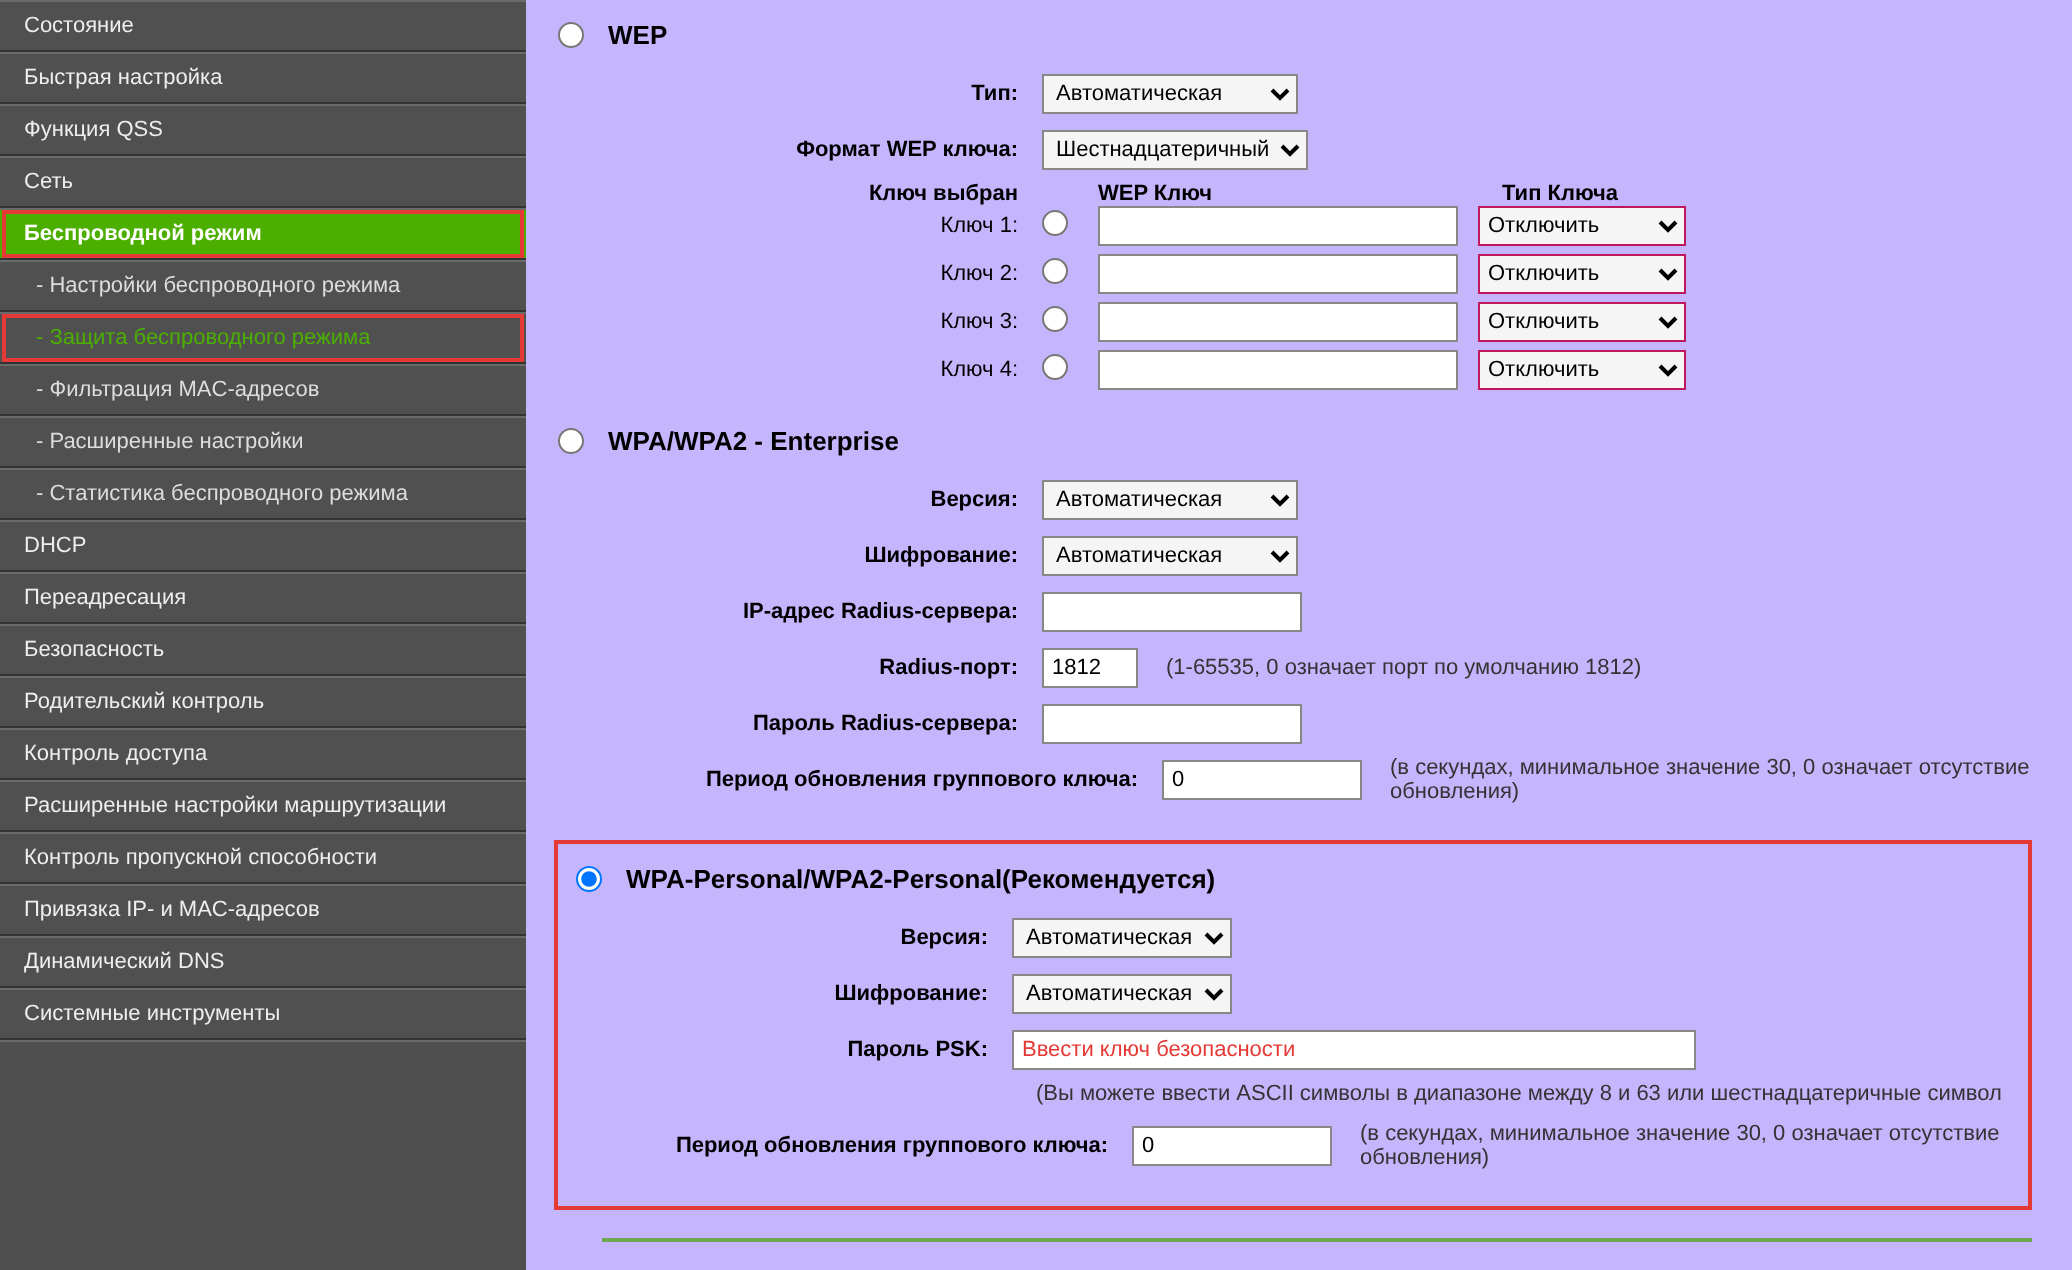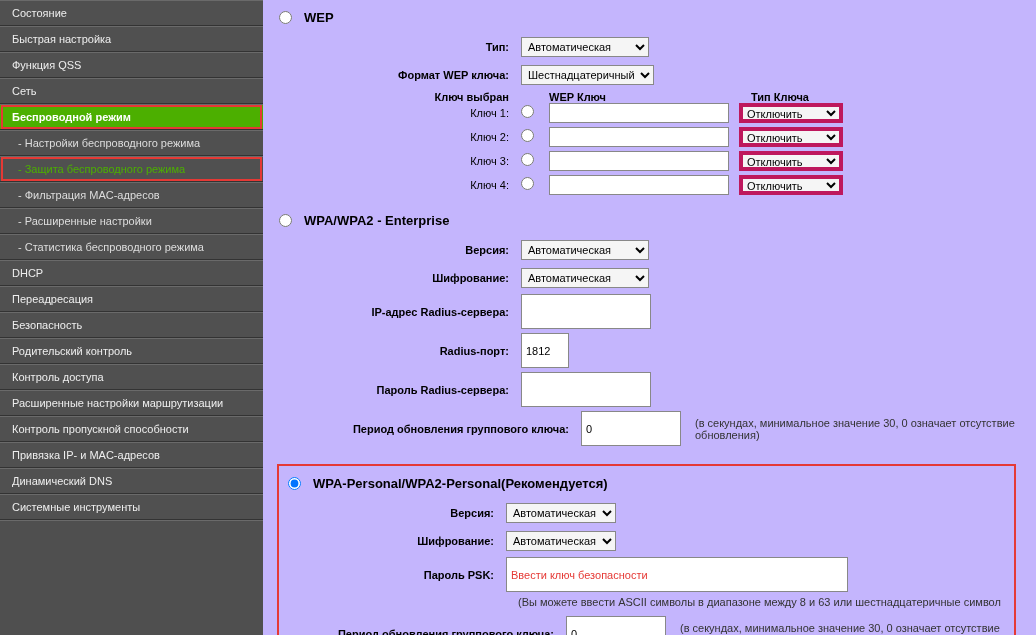--- a/index.html
+++ b/index.html
@@ -28,34 +28,34 @@
   .section { margin-bottom: 18px; }
   .section-header { display: flex; align-items: center; gap: 12px; margin-bottom: 10px; }
   .section-header input[type=radio] { margin-left: -22px; }
   .section-title { font-weight: bold; font-size: 13px; }
   
   .row { display: flex; align-items: center; margin-bottom: 4px; min-height: 24px; }
   .row-label { width: 220px; text-align: right; padding-right: 12px; font-weight: bold; font-size: 11px; }
   .row-value { display: flex; align-items: center; gap: 8px; flex: 1; }
   .row-value select { font-size: 11px; padding: 1px 2px; height: 20px; min-width: 128px; border: 1px solid #888; background: #f5f5f5; }
   .row-value select.small { min-width: 96px; }
-  .row-value input[type=text] { font-size: 11px; padding: 2px 4px; height: 35px; border: 1px solid #888; }
+  .row-value input[type=text] { font-size: 11px; padding: 2px 4px; height: 20px; border: 1px solid #888; }
   .hint { font-size: 11px; color: #333; margin-left: 6px; }
   
   .wep-columns { display: flex; align-items: center; }
   .wep-col-label { width: 220px; text-align: right; padding-right: 12px; font-weight: bold; font-size: 11px;}
   .wep-col-radio { width: 28px; }
   .wep-col-key { width: 190px; font-weight: bold; font-size: 11px; }
   .wep-col-type { width: 120px; font-weight: bold; font-size: 11px; margin-left: 12px; }
   .wep-key-row { display: flex; align-items: center; margin-bottom: 4px; }
   .wep-key-row .klabel { width: 220px; text-align: right; padding-right: 12px; font-size: 11px; }
   .wep-key-row .kradio { width: 28px; text-align: left; }
   .wep-key-row .kinput { width: 190px; }
   .wep-key-row .kinput input { width: 180px; height: 20px; border: 1px solid #888; font-size: 11px; padding: 2px 4px;}
-  .wep-key-row .ktype select { width: 104px; height: 20px; font-size: 11px; border: 4px solid #be185d; background: #f5f5f5;}
+  .wep-key-row .ktype select { width: 104px; height: 20px; font-size: 11px; border: 1px solid #be185d; background: #f5f5f5;}
 
   .wpa-personal-box { border: 2px solid #E53935; padding: 10px 10px 14px 7px; margin-left: -24px; }
   .wpa-personal-box .section-header { padding-left: 24px; }
   .wpa-personal-box .section-header input[type=radio] { margin-left: -22px; }
   .psk-input { width: 342px !important; color: #E53935; }
   .psk-hint-row { padding-left: 232px; font-size: 11px; color: #333; margin-bottom: 8px; white-space: nowrap; overflow: hidden; }
   
   hr.green-line { border: none; border-top: 2px solid #6FA84F; margin: 14px 0; }
 </style>
 </head>
@@ -157,20 +157,21 @@
       <div class="row">
         <div class="row-label">IP-адрес Radius-сервера:</div>
         <div class="row-value">
             <input type="text" style="width: 130px;" value="">
           </div>
       </div>
       <div class="row">
         <div class="row-label">Radius-порт:</div>
         <div class="row-value">
           <input type="text" style="width: 48px;" value="1812">
+          <span class="hint">(1-65535, 0 означает порт по умолчанию 1812)</span>
         </div>
       </div>
       <div class="row">
         <div class="row-label">Пароль Radius-сервера:</div>
         <div class="row-value">
             <input type="text" style="width: 130px;" value="">
           </div>
       </div>
       <div class="row">
         <div class="row-label" style="width:280px">Период обновления группового ключа:</div>

